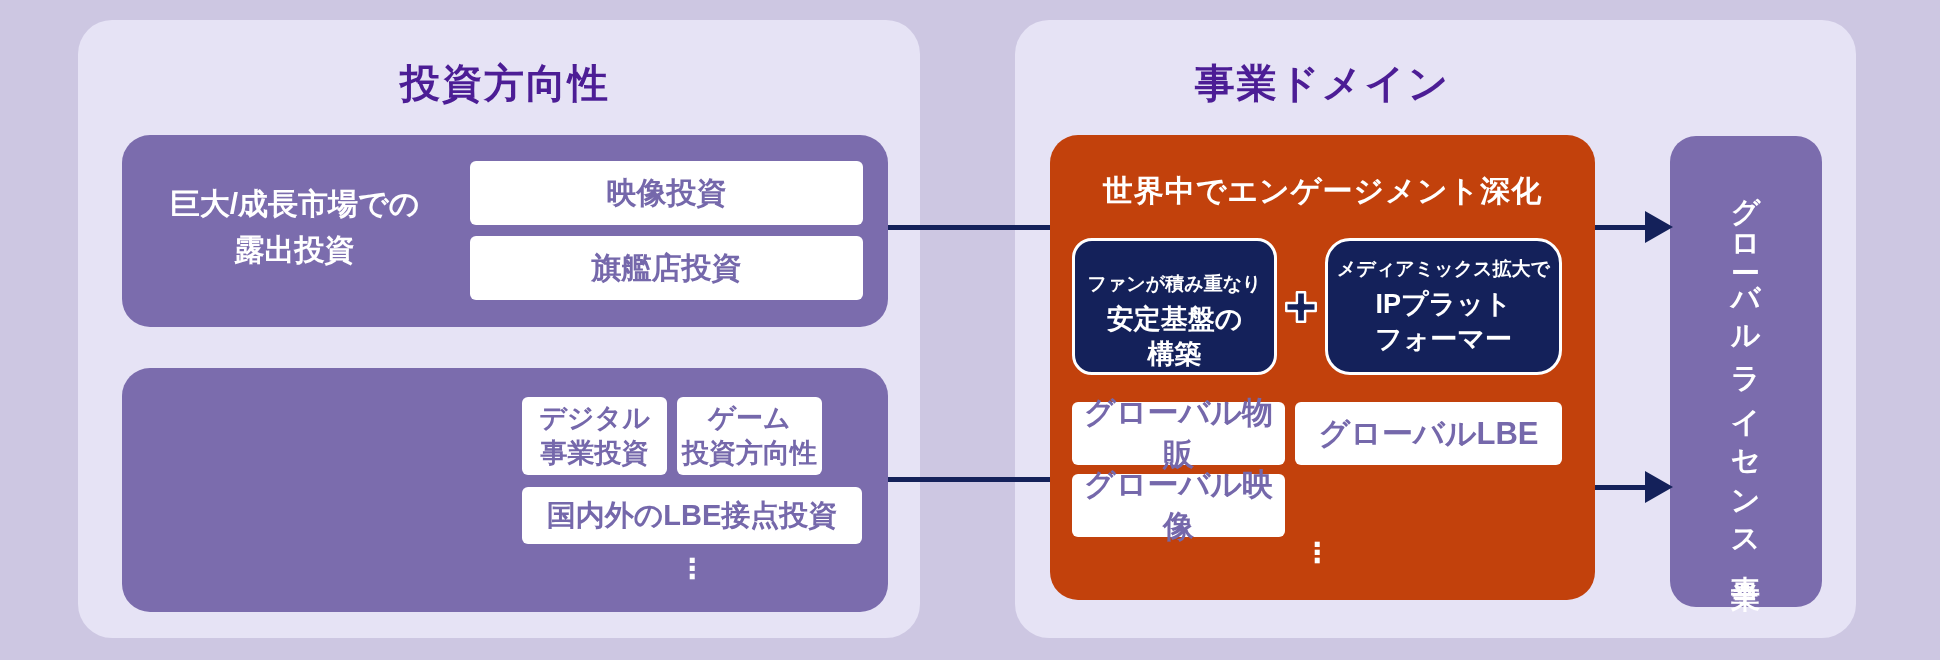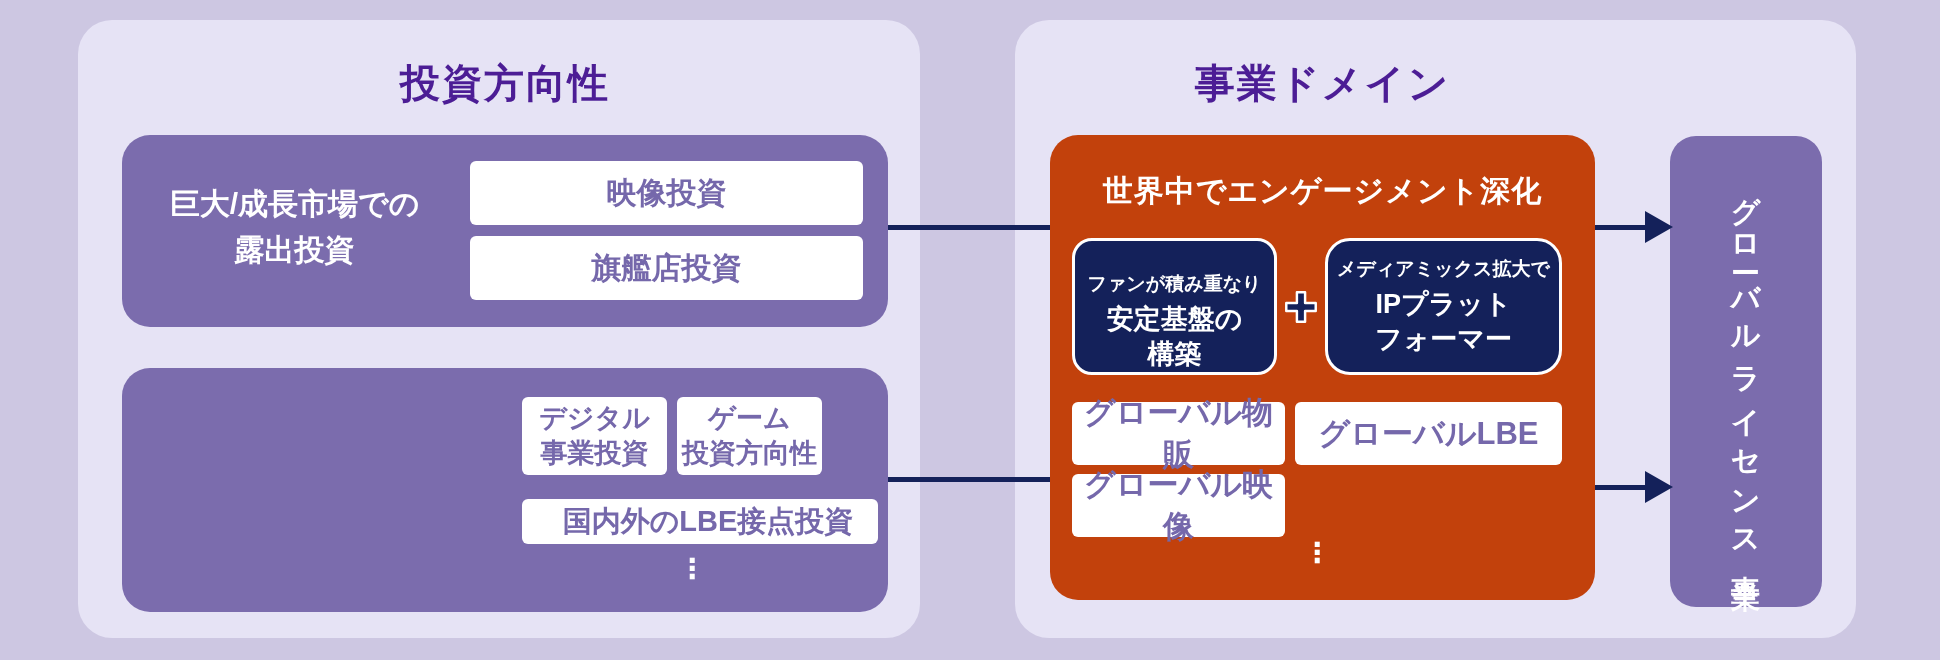--- a/index.html
+++ b/index.html
@@ -31,21 +31,21 @@
   }
   .pill{
     background:#ffffff;border-radius:6px;color:#7568ab;font-weight:bold;
     display:flex;flex-direction:column;justify-content:center;align-items:center;
     text-align:center;
   }
   .box1-pills{position:absolute;left:348px;top:26px;width:393px;}
   .box1-pills .pill{height:64px;margin-bottom:11px;font-size:30px;}
   .box2-row1{position:absolute;left:400px;top:29px;width:340px;display:flex;gap:10px;}
   .box2-row1 .pill{width:145px;height:78px;font-size:27px;line-height:35px;}
-  .box2-wide{position:absolute;left:400px;top:131px;width:340px;height:45px;font-size:29px;padding-left:16px;}
+  .box2-wide{position:absolute;left:400px;top:119px;width:340px;height:57px;font-size:29px;}
   .dots{
     position:absolute;text-align:center;color:#ffffff;font-weight:bold;
     font-size:28px;line-height:30px;
   }
   .box2 .dots{left:400px;top:186px;width:340px;}
 
   
   .mbox{position:absolute;left:35px;top:115px;width:545px;height:465px;background:#c2410c;border-radius:28px;}
   .mbox-title{
     position:absolute;top:36px;left:0;width:100%;text-align:center;

